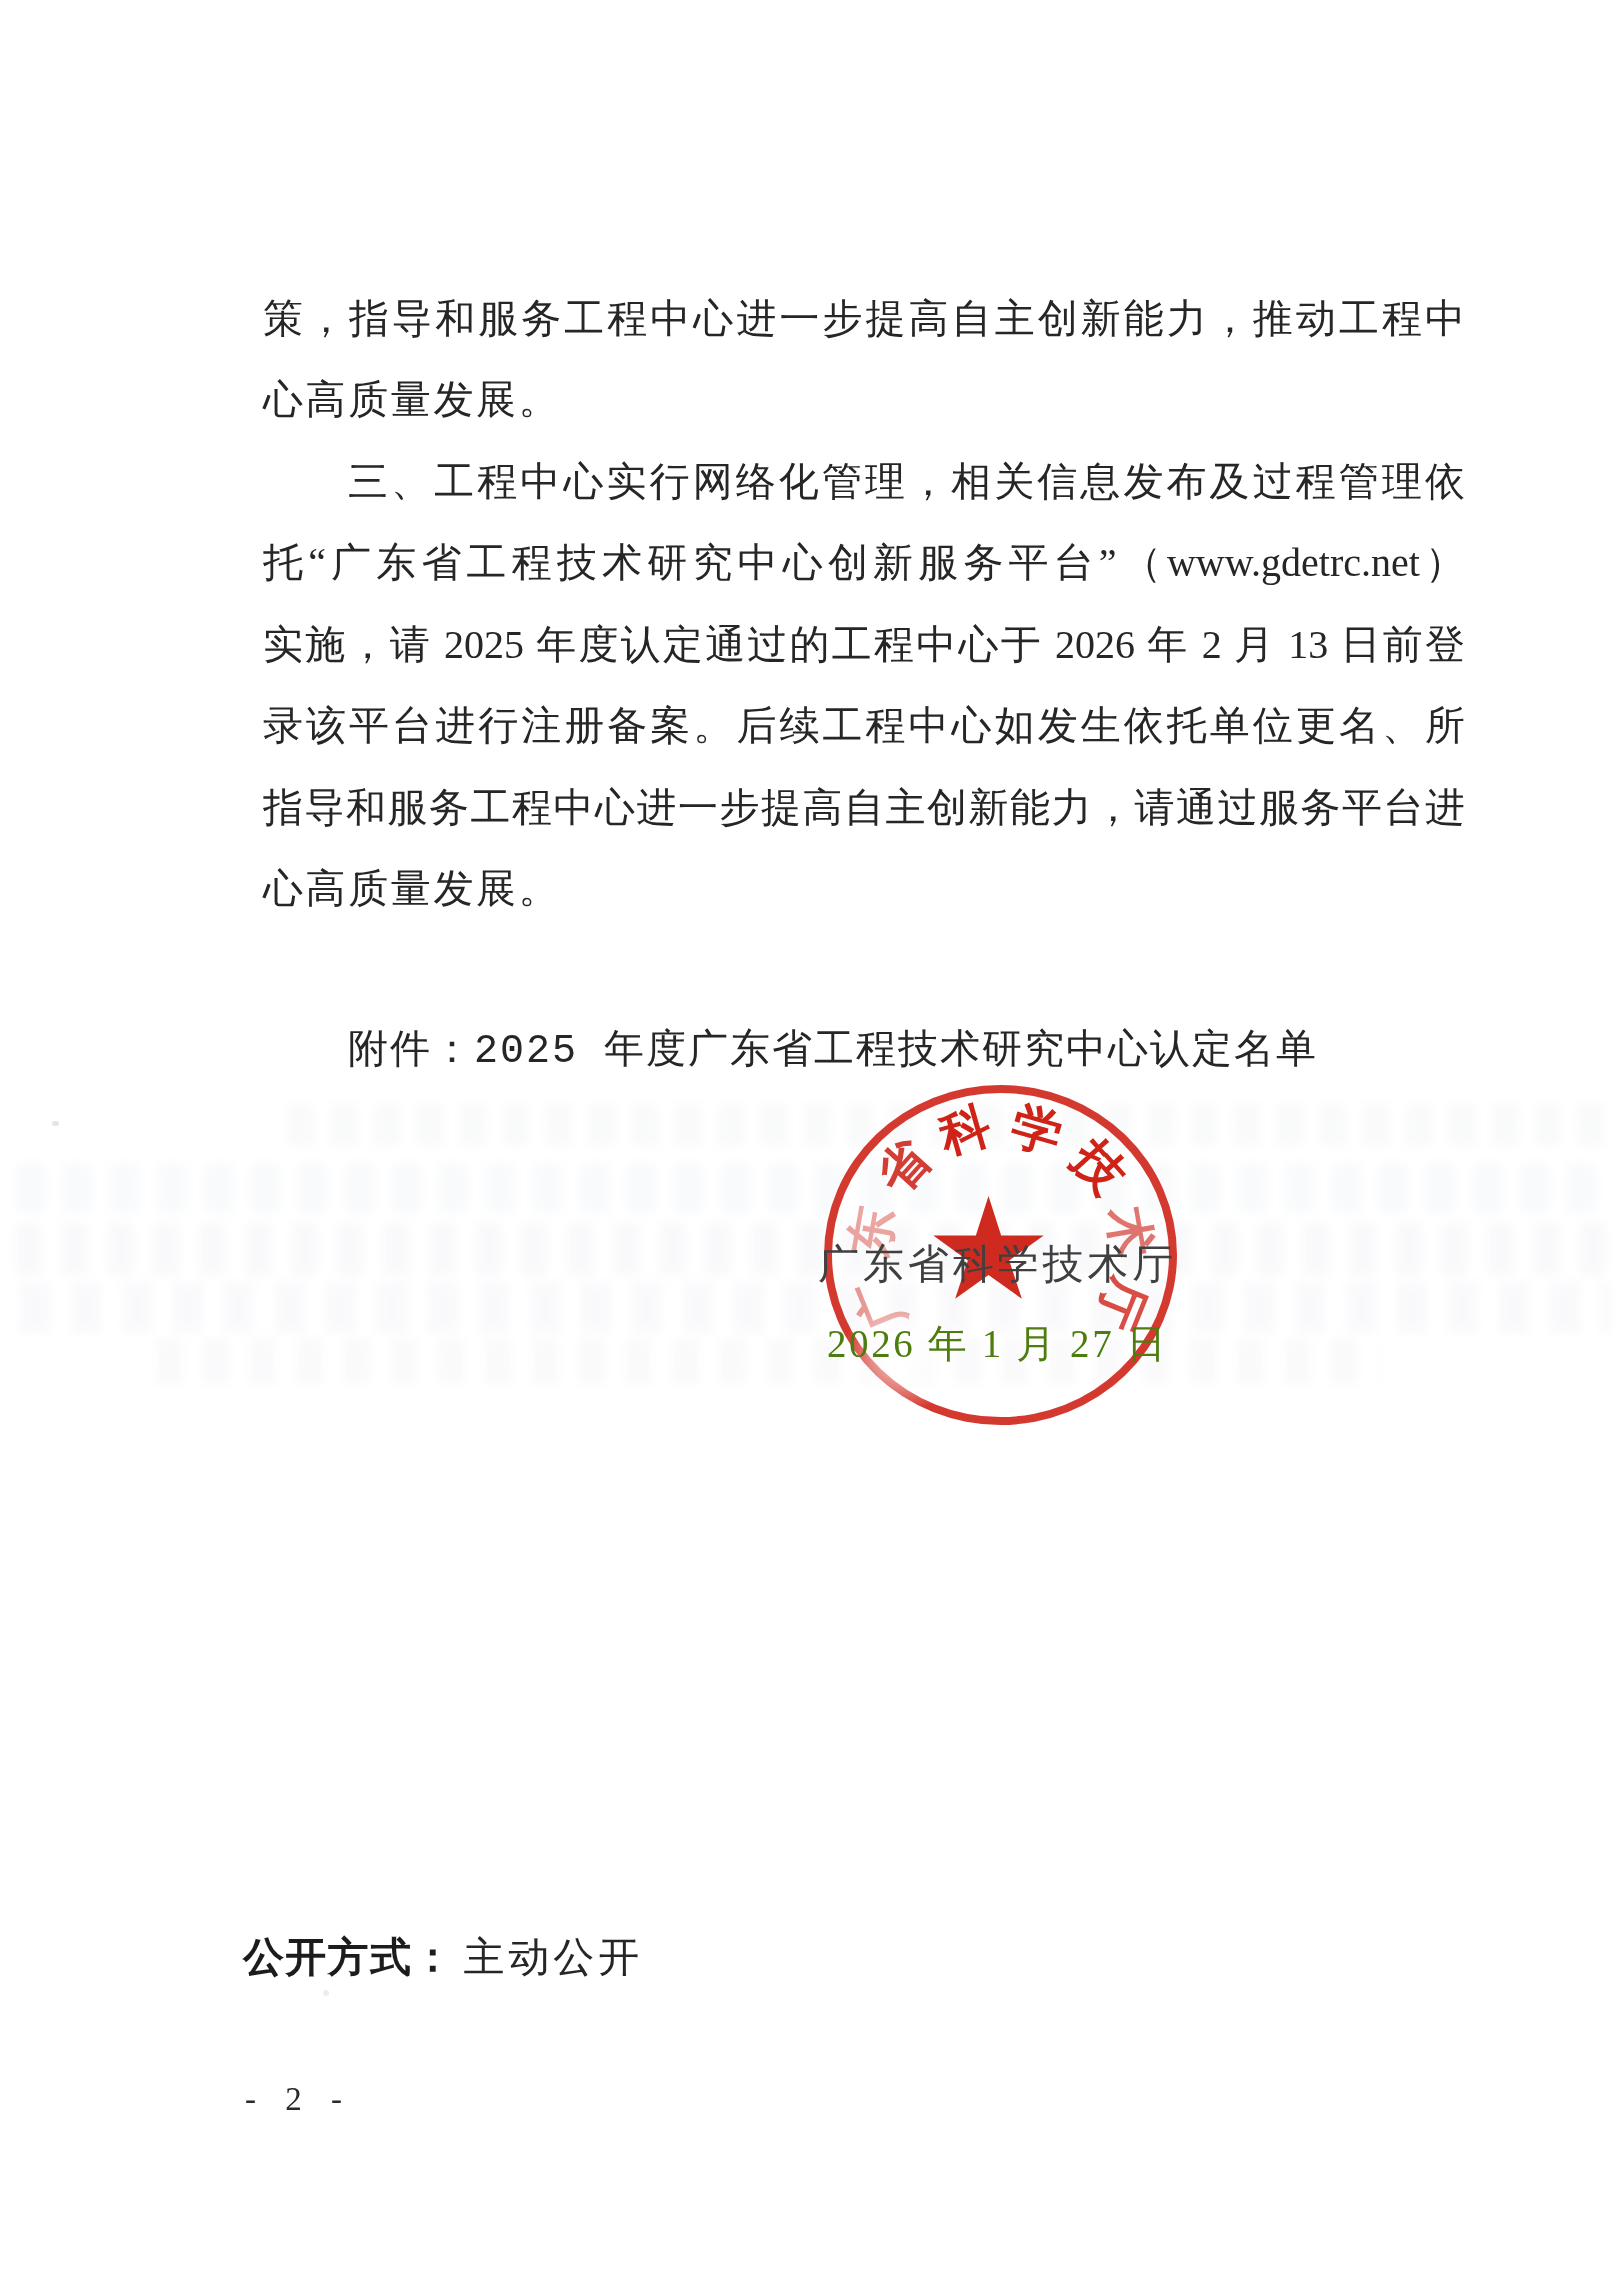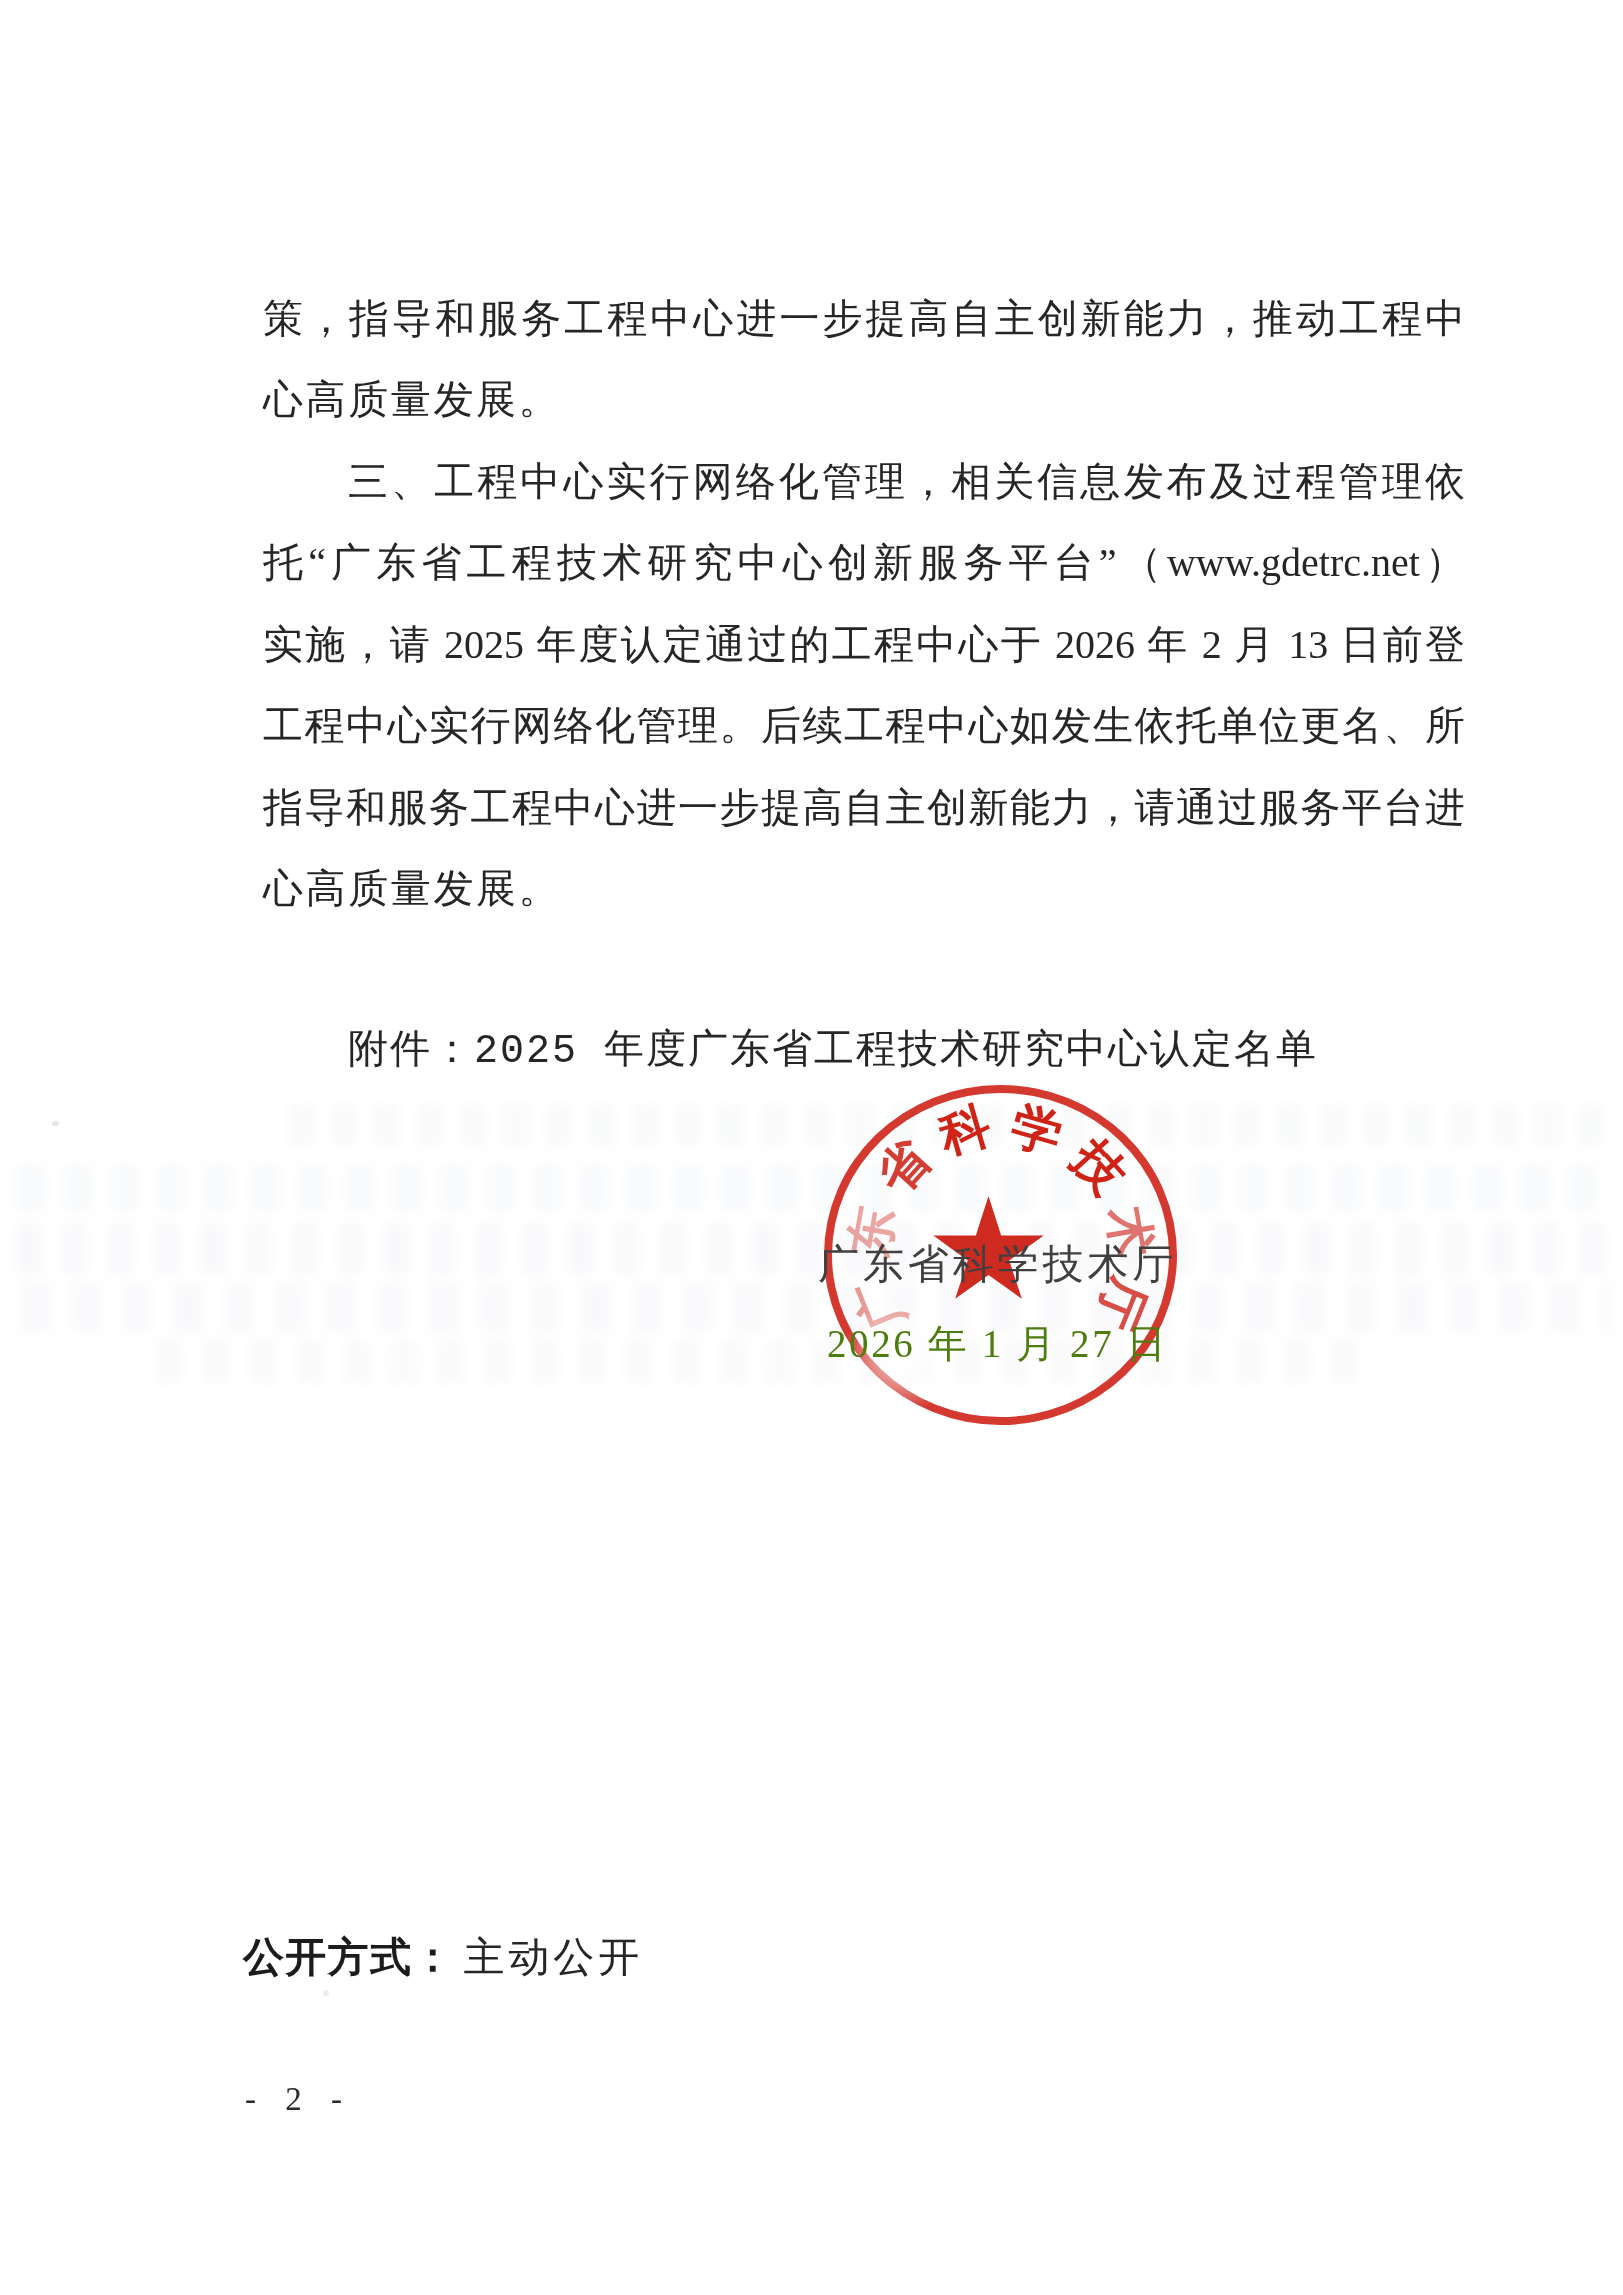--- a/index.html
+++ b/index.html
@@ -98,21 +98,21 @@
   <div class="st st-e"></div>
   <div class="speck speck1"></div>
   <div class="speck speck2"></div>
 
   <main>
     <p class="line jl" style="top:255px">策，指导和服务工程中心进一步提高自主创新能力，推动工程中</p>
     <p class="line" style="top:336px">心高质量发展。</p>
     <p class="line jl indent" style="top:418px">三、工程中心实行网络化管理，相关信息发布及过程管理依</p>
     <p class="line jl" style="top:499px">托“广东省工程技术研究中心创新服务平台”（www.gdetrc.net）</p>
     <p class="line jl" style="top:581px">实施，请 2025 年度认定通过的工程中心于 2026 年 2 月 13 日前登</p>
-    <p class="line jl" style="top:662px">工程中心实行网络化管理。后续工程中心如发生依托单位更名、所</p>
+    <p class="line jl" style="top:662px">录该平台进行注册备案。后续工程中心如发生依托单位更名、所</p>
     <p class="line jl" style="top:744px">指导和服务工程中心进一步提高自主创新能力，请通过服务平台进</p>
     <p class="line" style="top:825px">心高质量发展。</p>
     <p class="line attach" style="top:988px;padding-left:85px">附件：2025 年度广东省工程技术研究中心认定名单</p>
   </main>
 
   <div class="seal">
     <div class="seal-ring"></div>
     <div class="seal-star"></div>
     <span class="arc c0">广</span>
     <span class="arc c1">东</span>

